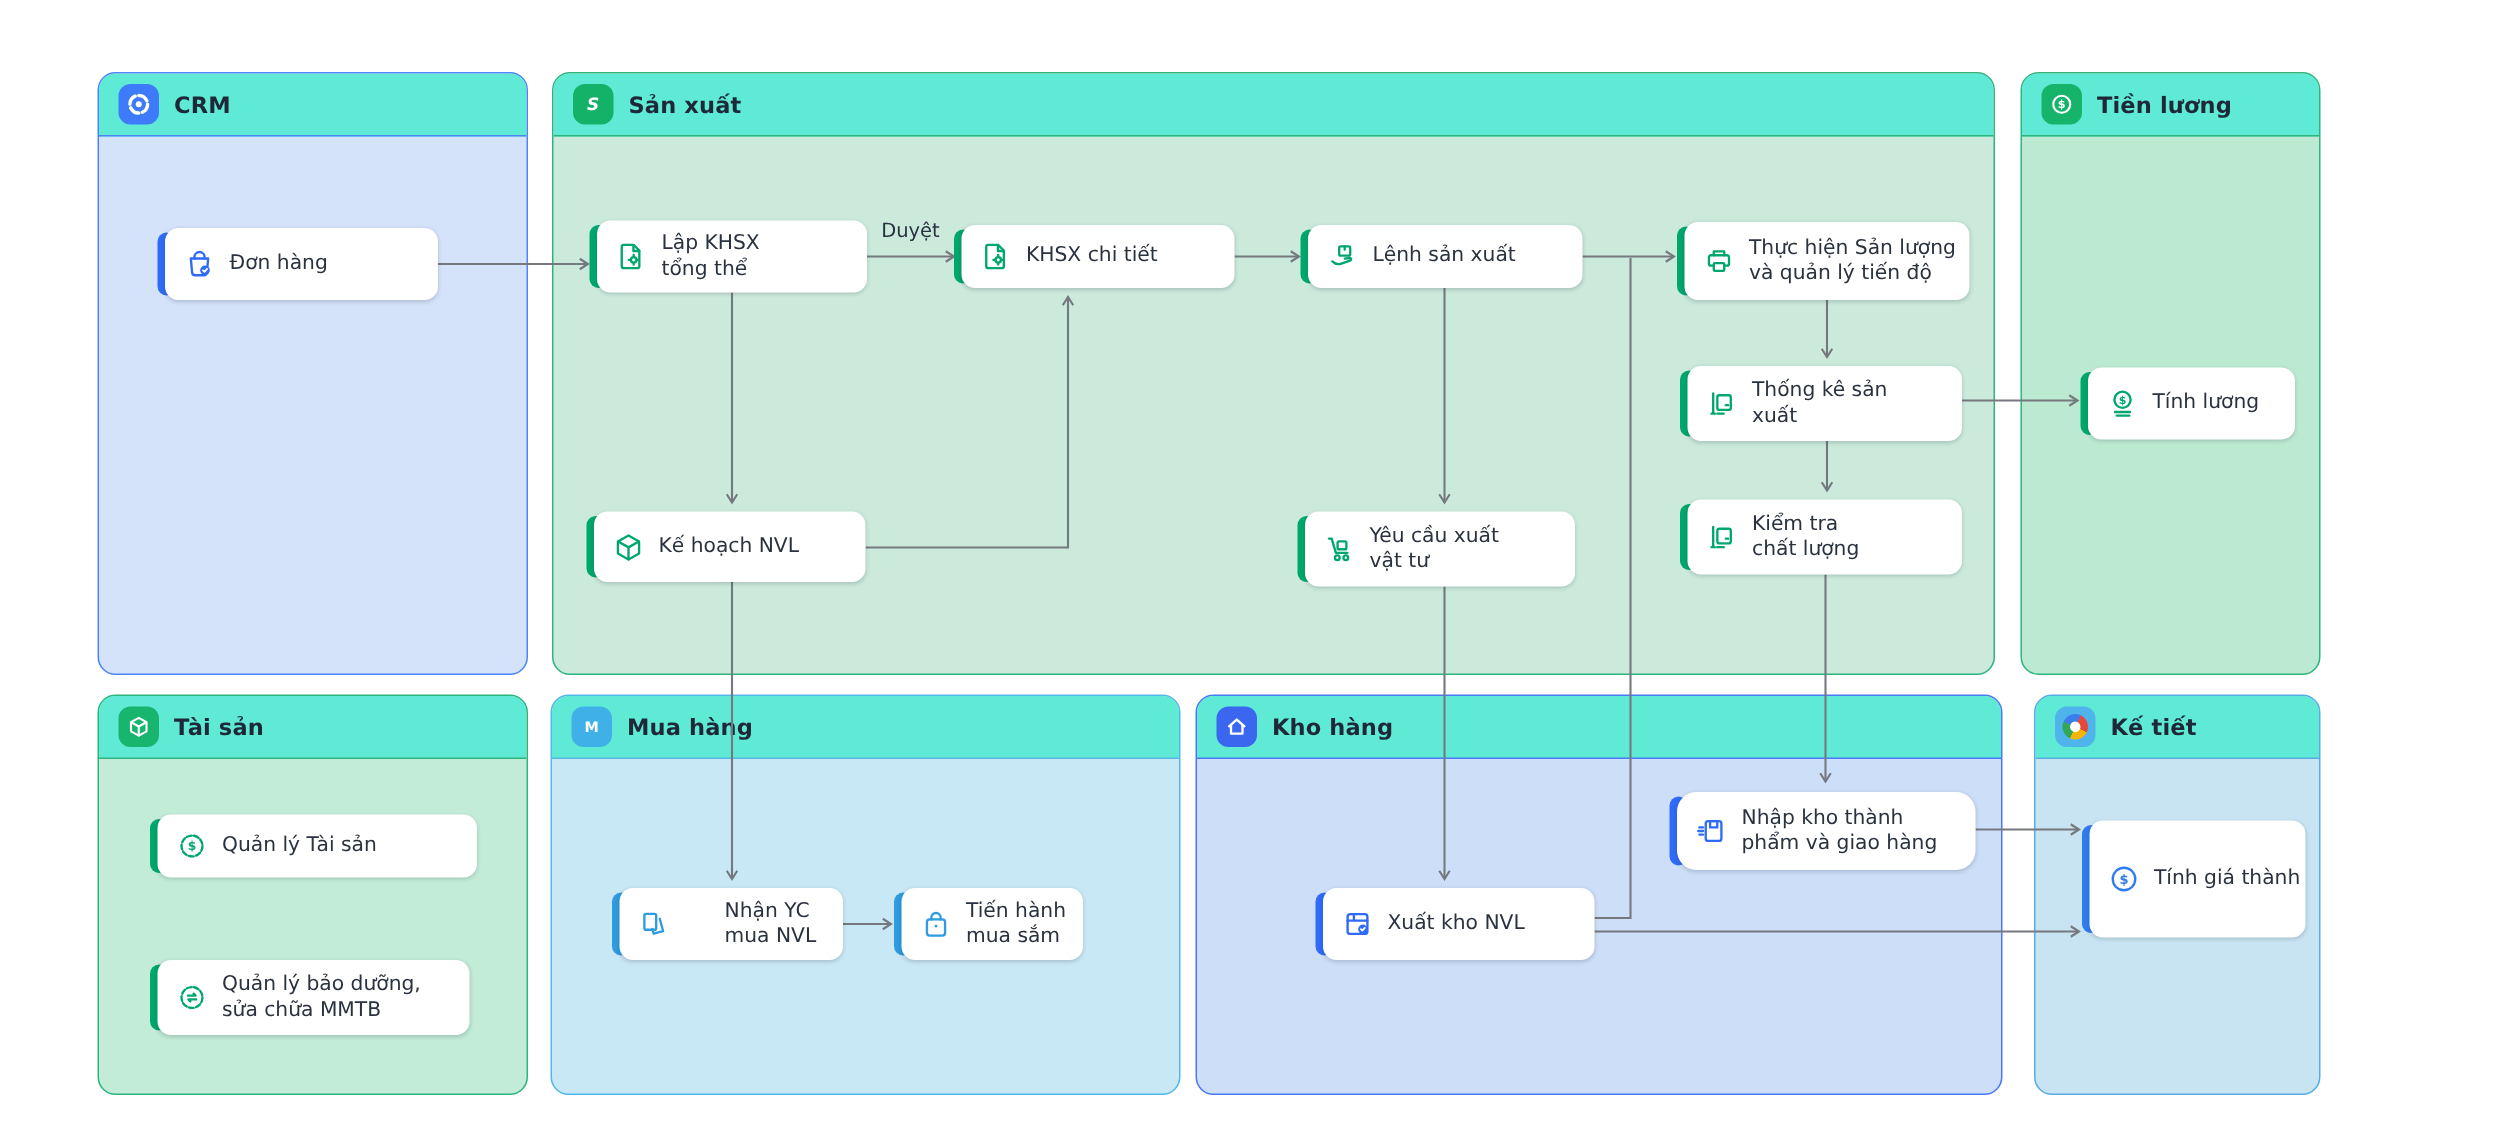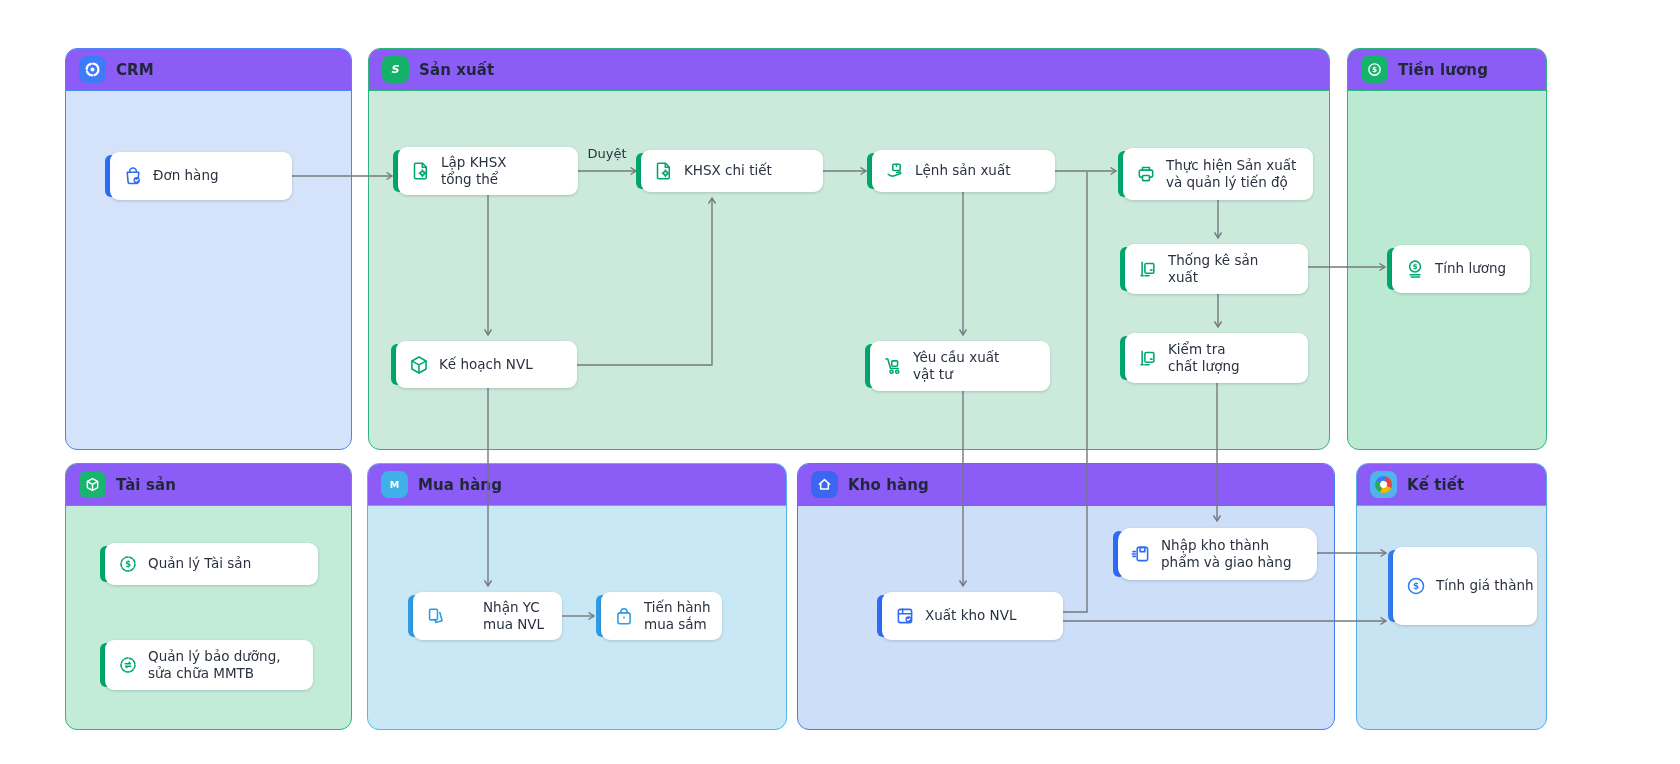--- a/index.html
+++ b/index.html
@@ -1,20 +1,20 @@
 <!DOCTYPE html>
 <html><head>
 <meta charset="utf-8">
 <style>
   html,body{margin:0;padding:0;background:#fff;}
   body{width:1680px;height:764px;position:relative;overflow:hidden;
        font-family:"DejaVu Sans","Liberation Sans",sans-serif;}
   #canvas{position:absolute;inset:0;}
   .panel{position:absolute;border:1px solid var(--border);border-radius:12px;overflow:hidden;z-index:1;}
-  .panel-header{height:41px;background:#8b5cf6;border-bottom:1px solid var(--border);
+  .panel-header{height:41px;background:#5eead4;border-bottom:1px solid var(--border);
     display:flex;align-items:center;gap:10px;padding:0 13px;}
   .app-icon{width:27px;height:27px;border-radius:8px;display:flex;align-items:center;justify-content:center;flex-shrink:0;}
   .panel-title{font-size:15px;font-weight:bold;color:#1E2838;letter-spacing:.1px;white-space:pre;}
   .pinwheel{width:17px;height:17px;border-radius:50%;position:relative;transform:rotate(25deg);
     background:conic-gradient(#E5493C 0 25%,#F4B400 25% 50%,#30A857 50% 75%,#3B7DED 75% 100%);}
   .pinwheel::after{content:'';position:absolute;inset:5px;background:#fff;border-radius:50%;}
   #edges{position:absolute;inset:0;z-index:5;pointer-events:none;}
   .node{position:absolute;z-index:10;}
   .node::before{content:'';position:absolute;left:0;top:3px;bottom:3px;width:12px;border-radius:7px;background:var(--accent);}
   .card{position:absolute;left:5px;top:0;right:0;bottom:0;background:#fff;border-radius:9px;
@@ -102,21 +102,21 @@
     </div>
     <div class="node" style="left: 1118px; top: 148px; width: 195px; height: 52px; --accent: #00A76D;">
       <div class="card" style="color: rgb(0, 167, 109);">
         <span class="node-icon">
           <svg width="22" height="22" viewBox="0 0 24 24" fill="none" stroke="currentColor" stroke-width="1.7" stroke-linecap="round" stroke-linejoin="round">
             <path d="M8.2 7.8V5h7.6v2.8"></path>
             <path d="M8.2 15.4H6.1a1.4 1.4 0 01-1.4-1.4V9.2a1.4 1.4 0 011.4-1.4h11.8a1.4 1.4 0 011.4 1.4V14a1.4 1.4 0 01-1.4 1.4h-2.1"></path>
             <rect x="8.2" y="13.6" width="7.6" height="5.6" rx="0.8"></rect>
           </svg>
         </span>
-        <span class="node-label">Thực hiện Sản xuất
+        <span class="node-label">Thực hiện Sản lượng
 và quản lý tiến độ</span>
       </div>
     </div>
     <div class="node" style="left: 1120px; top: 333px; width: 188px; height: 50px; --accent: #00A76D;">
       <div class="card" style="color: rgb(0, 167, 109);">
         <span class="node-icon">
           <svg width="22" height="22" viewBox="0 0 24 24" fill="none" stroke="currentColor" stroke-width="1.7" stroke-linecap="round" stroke-linejoin="round">
             <path d="M5.6 4.6v14.8M4.4 19.4h2.4"></path>
             <rect x="8.6" y="6" width="9.8" height="10.6" rx="1.4"></rect>
             <path d="M14.8 13.2h1.6"></path>

